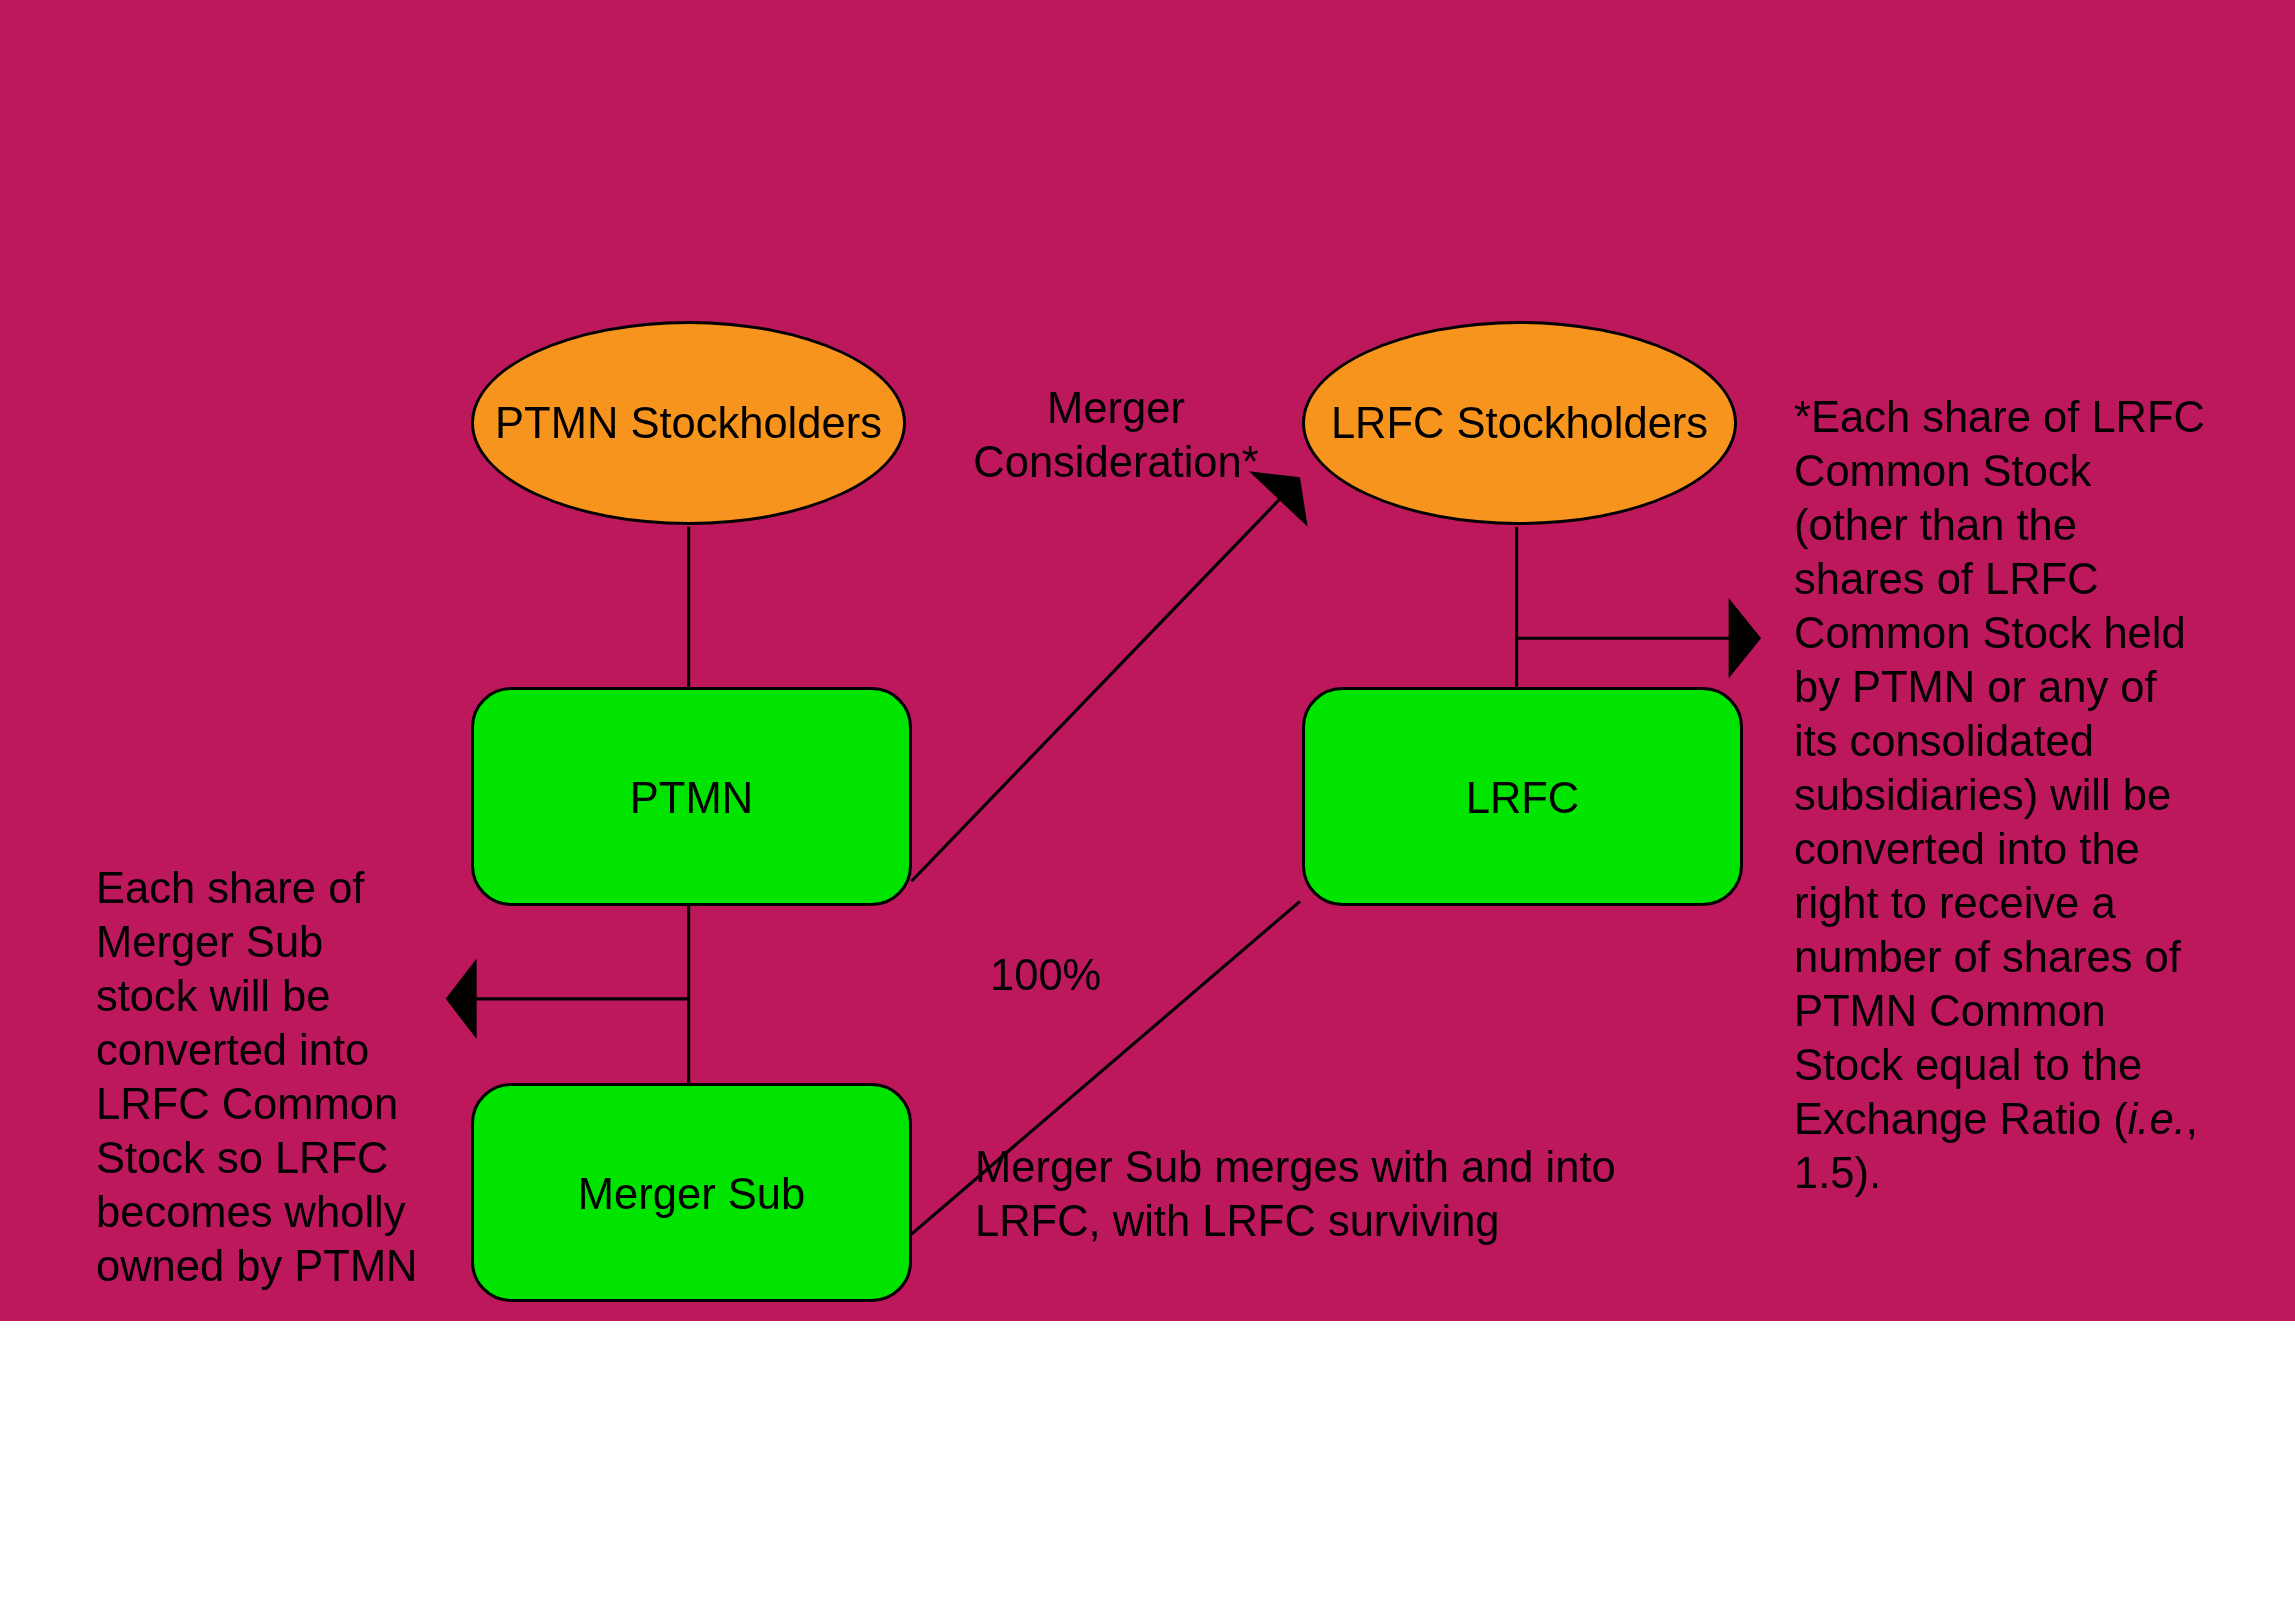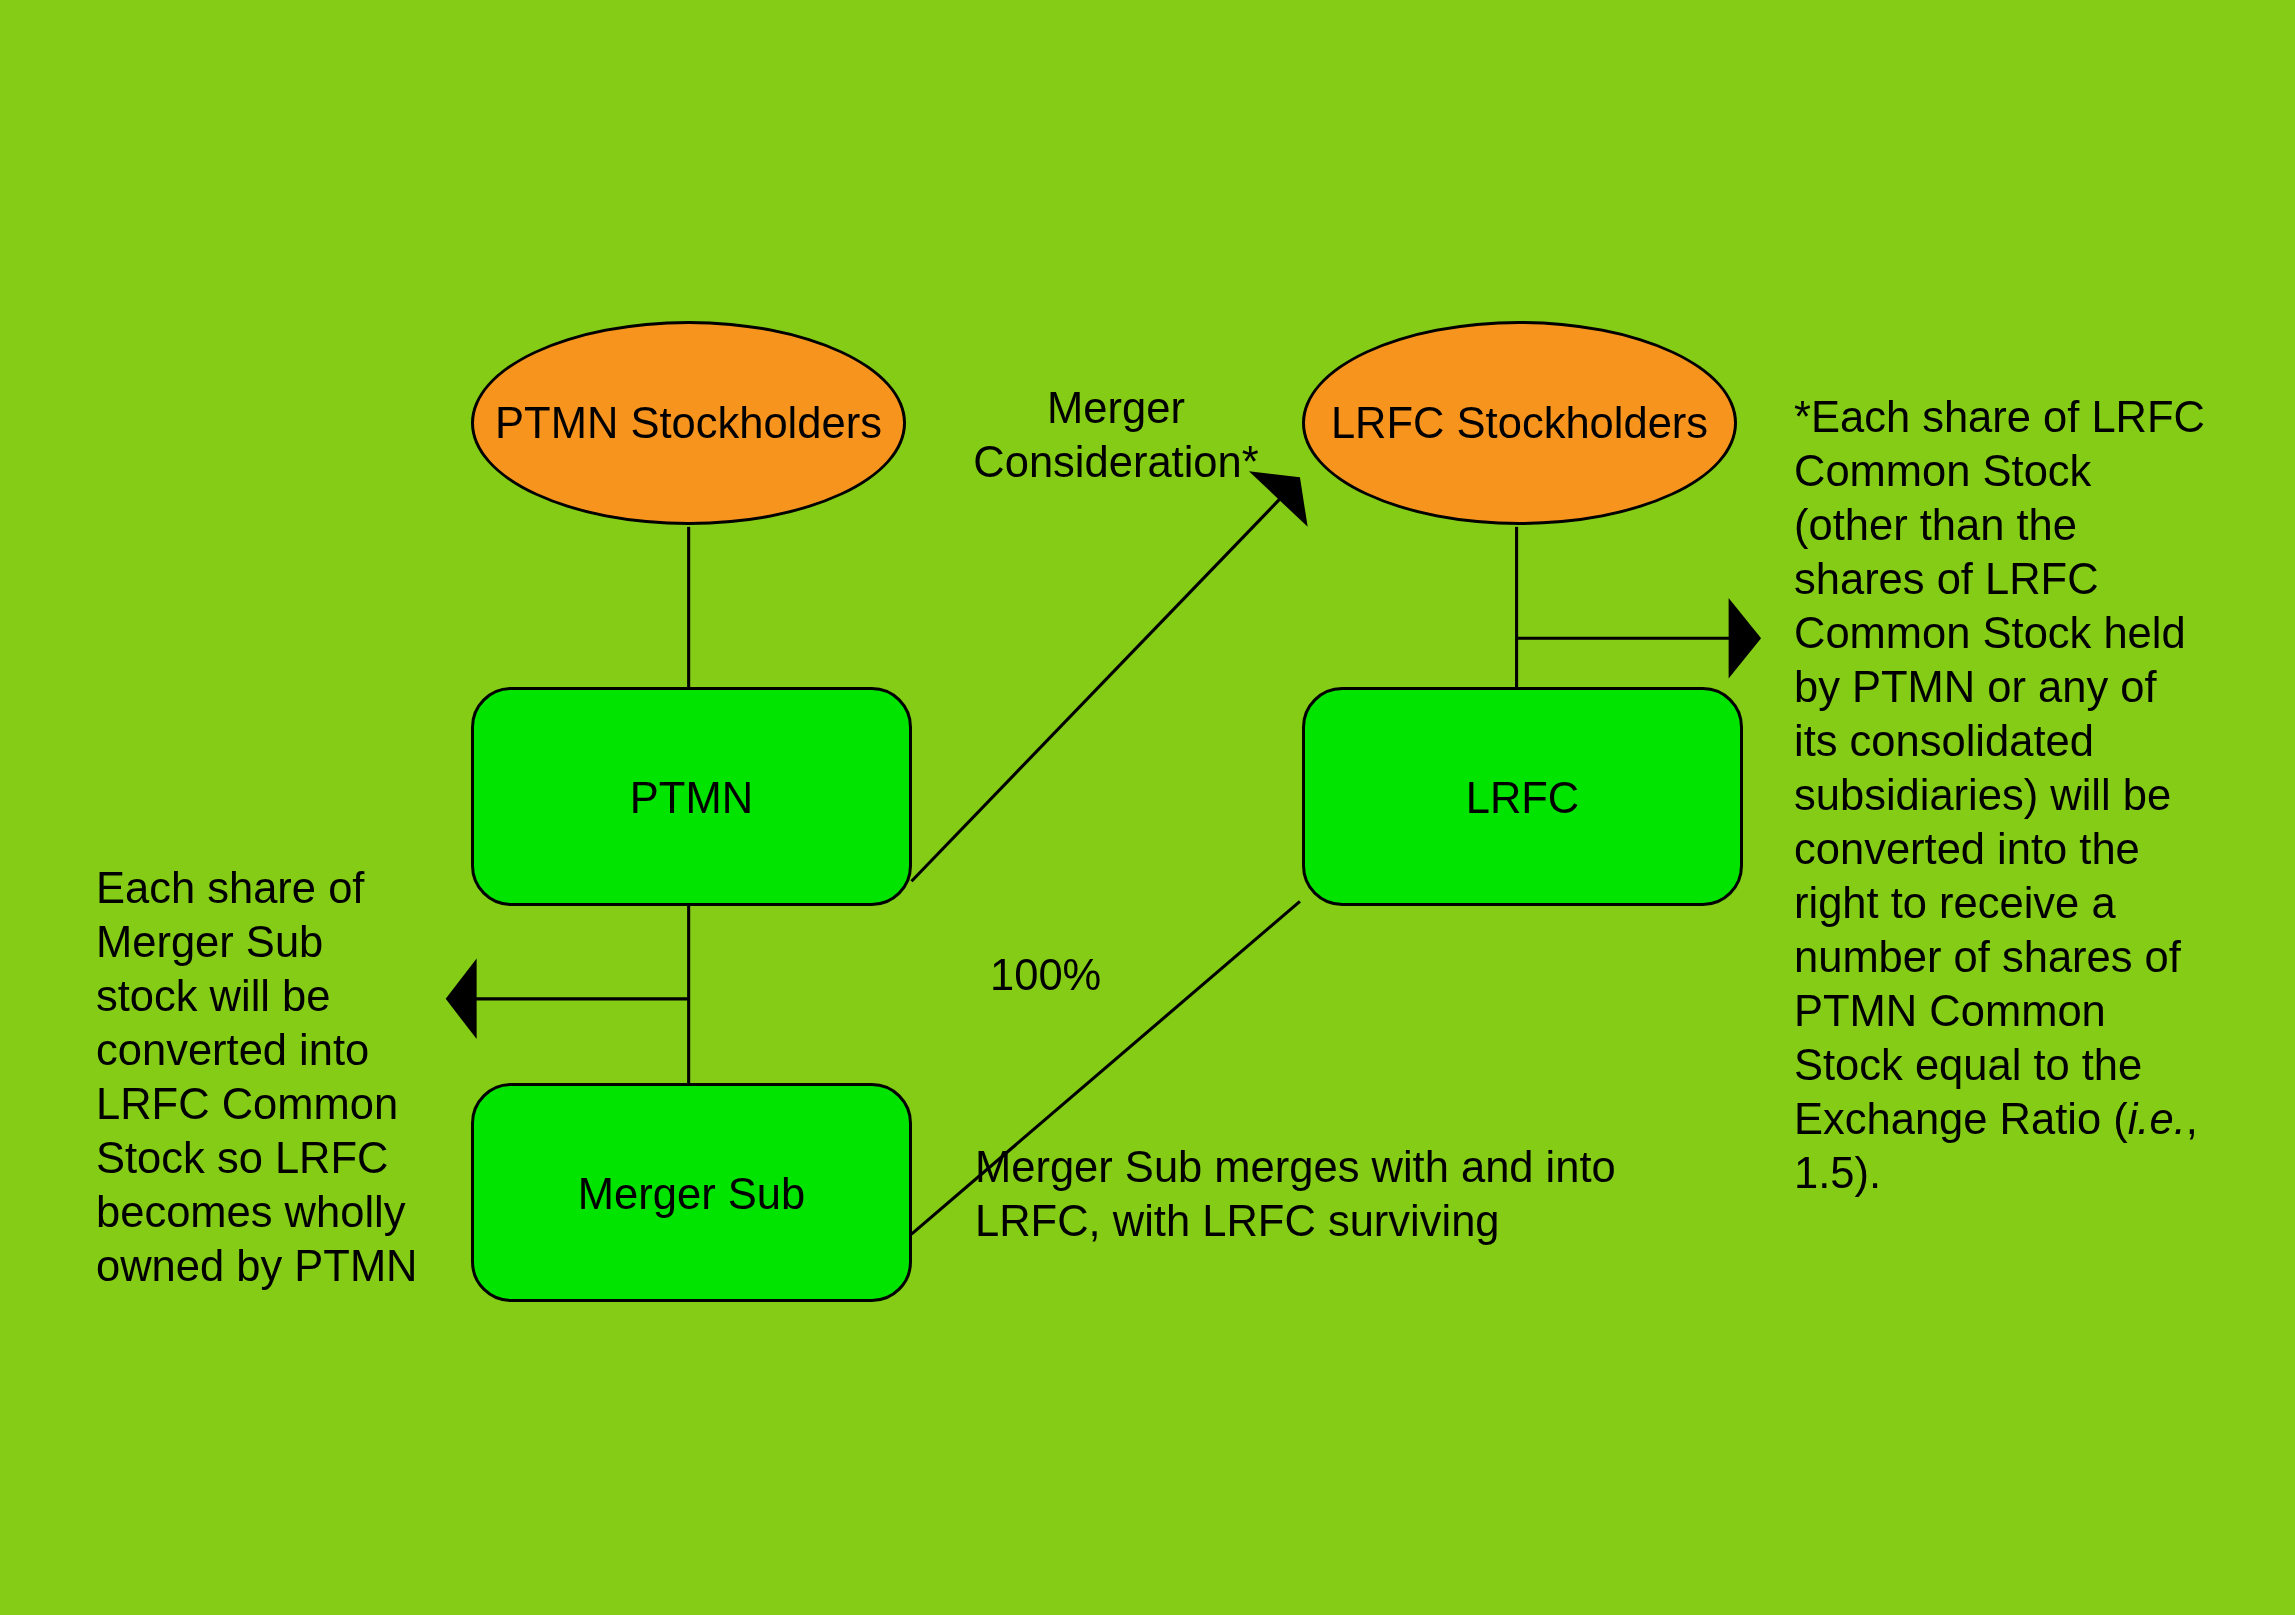--- a/index.html
+++ b/index.html
@@ -4,22 +4,22 @@
 <style>
   html, body {
     margin: 0;
     padding: 0;
     background: #ffffff;
     font-family: "Liberation Sans", "DejaVu Sans", sans-serif;
   }
   .stage {
     position: relative;
     width: 2295px;
-    height: 1615px;
-    background: #84cc16;
+    height: 1321px;
+    background: #be185d;
     overflow: hidden;
   }
   .canvas {
     position: absolute;
     left: 0; top: 0;
     width: 765px;
     height: 539px;
     transform: scale(3);
     transform-origin: 0 0;
     color: #000000;

